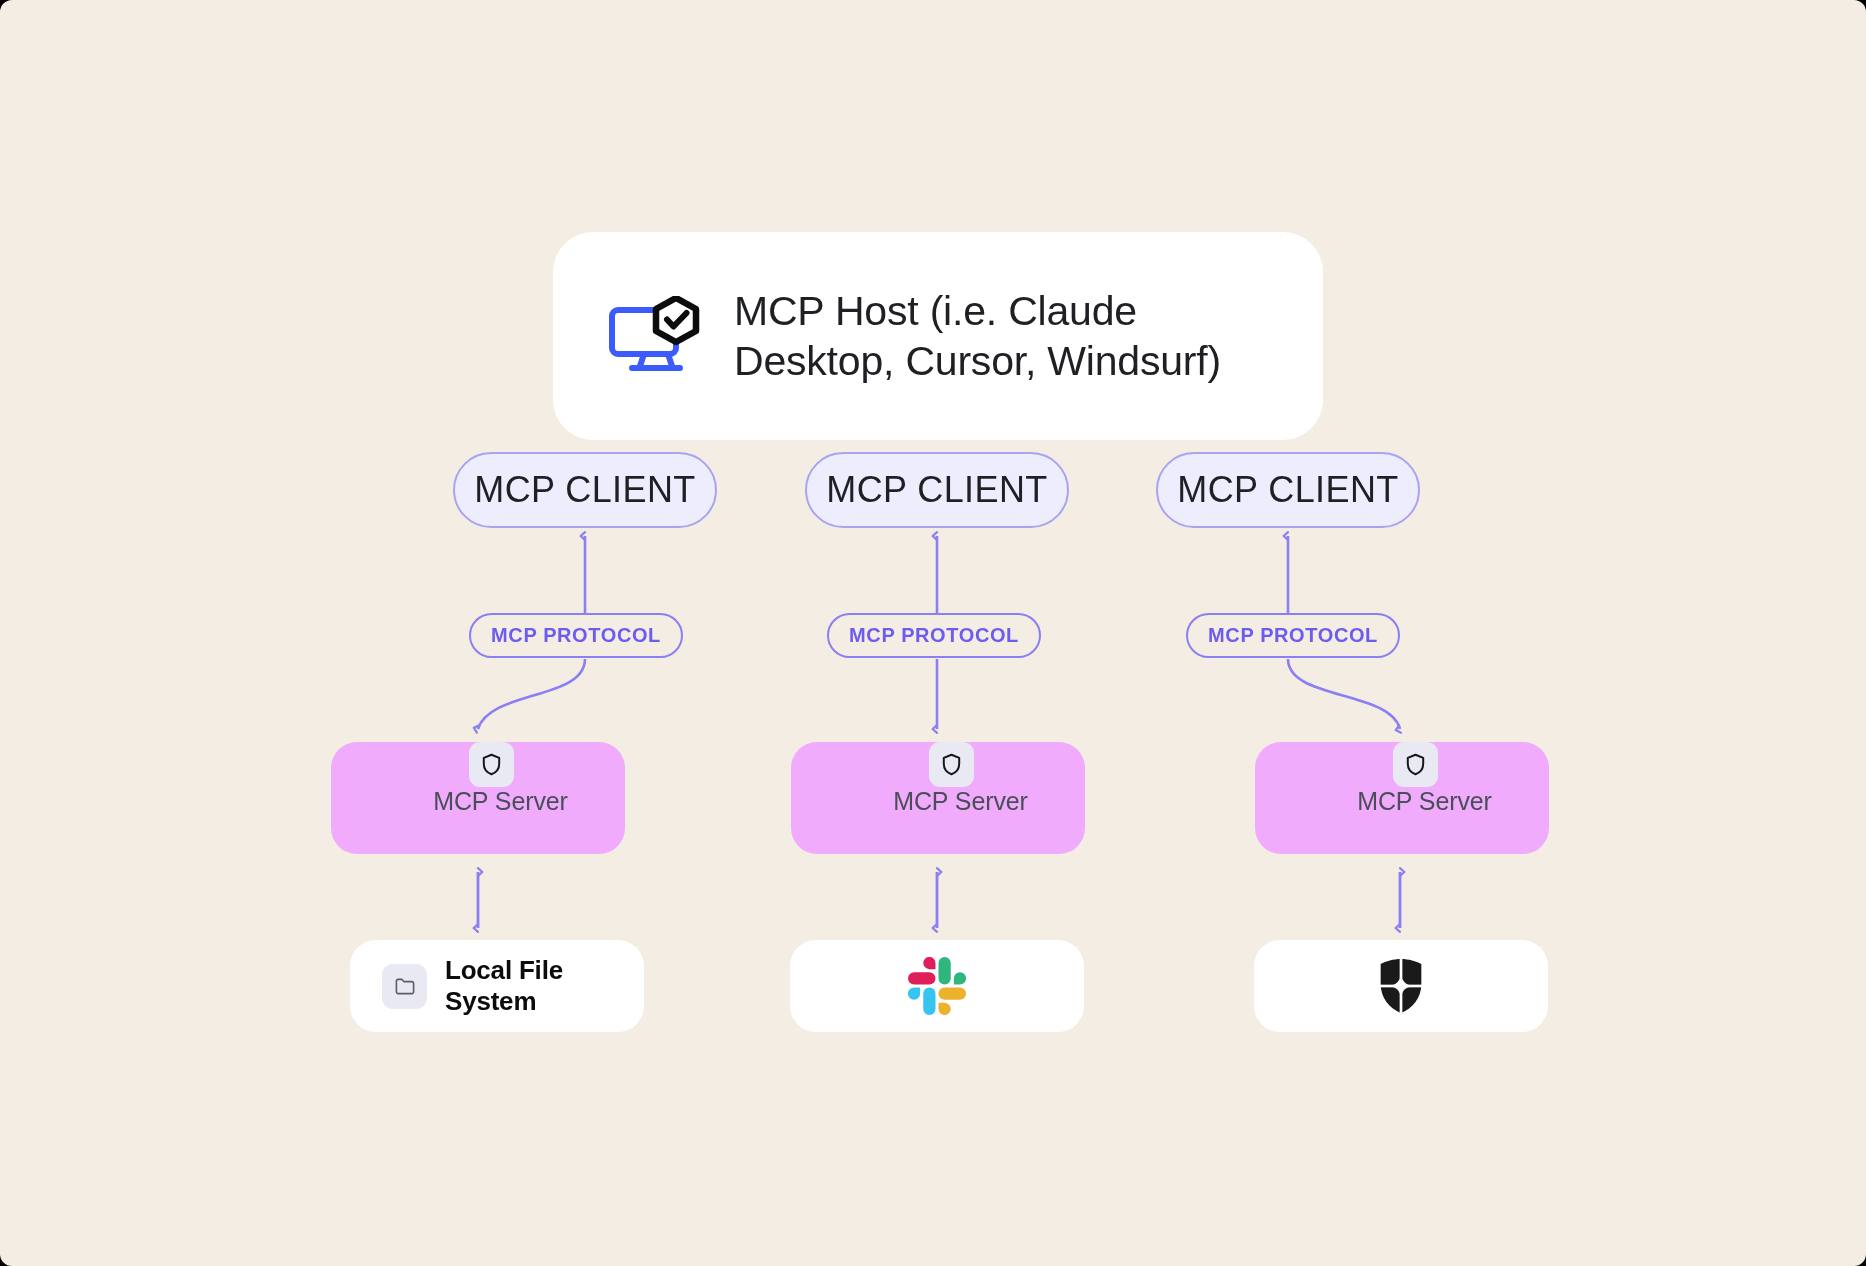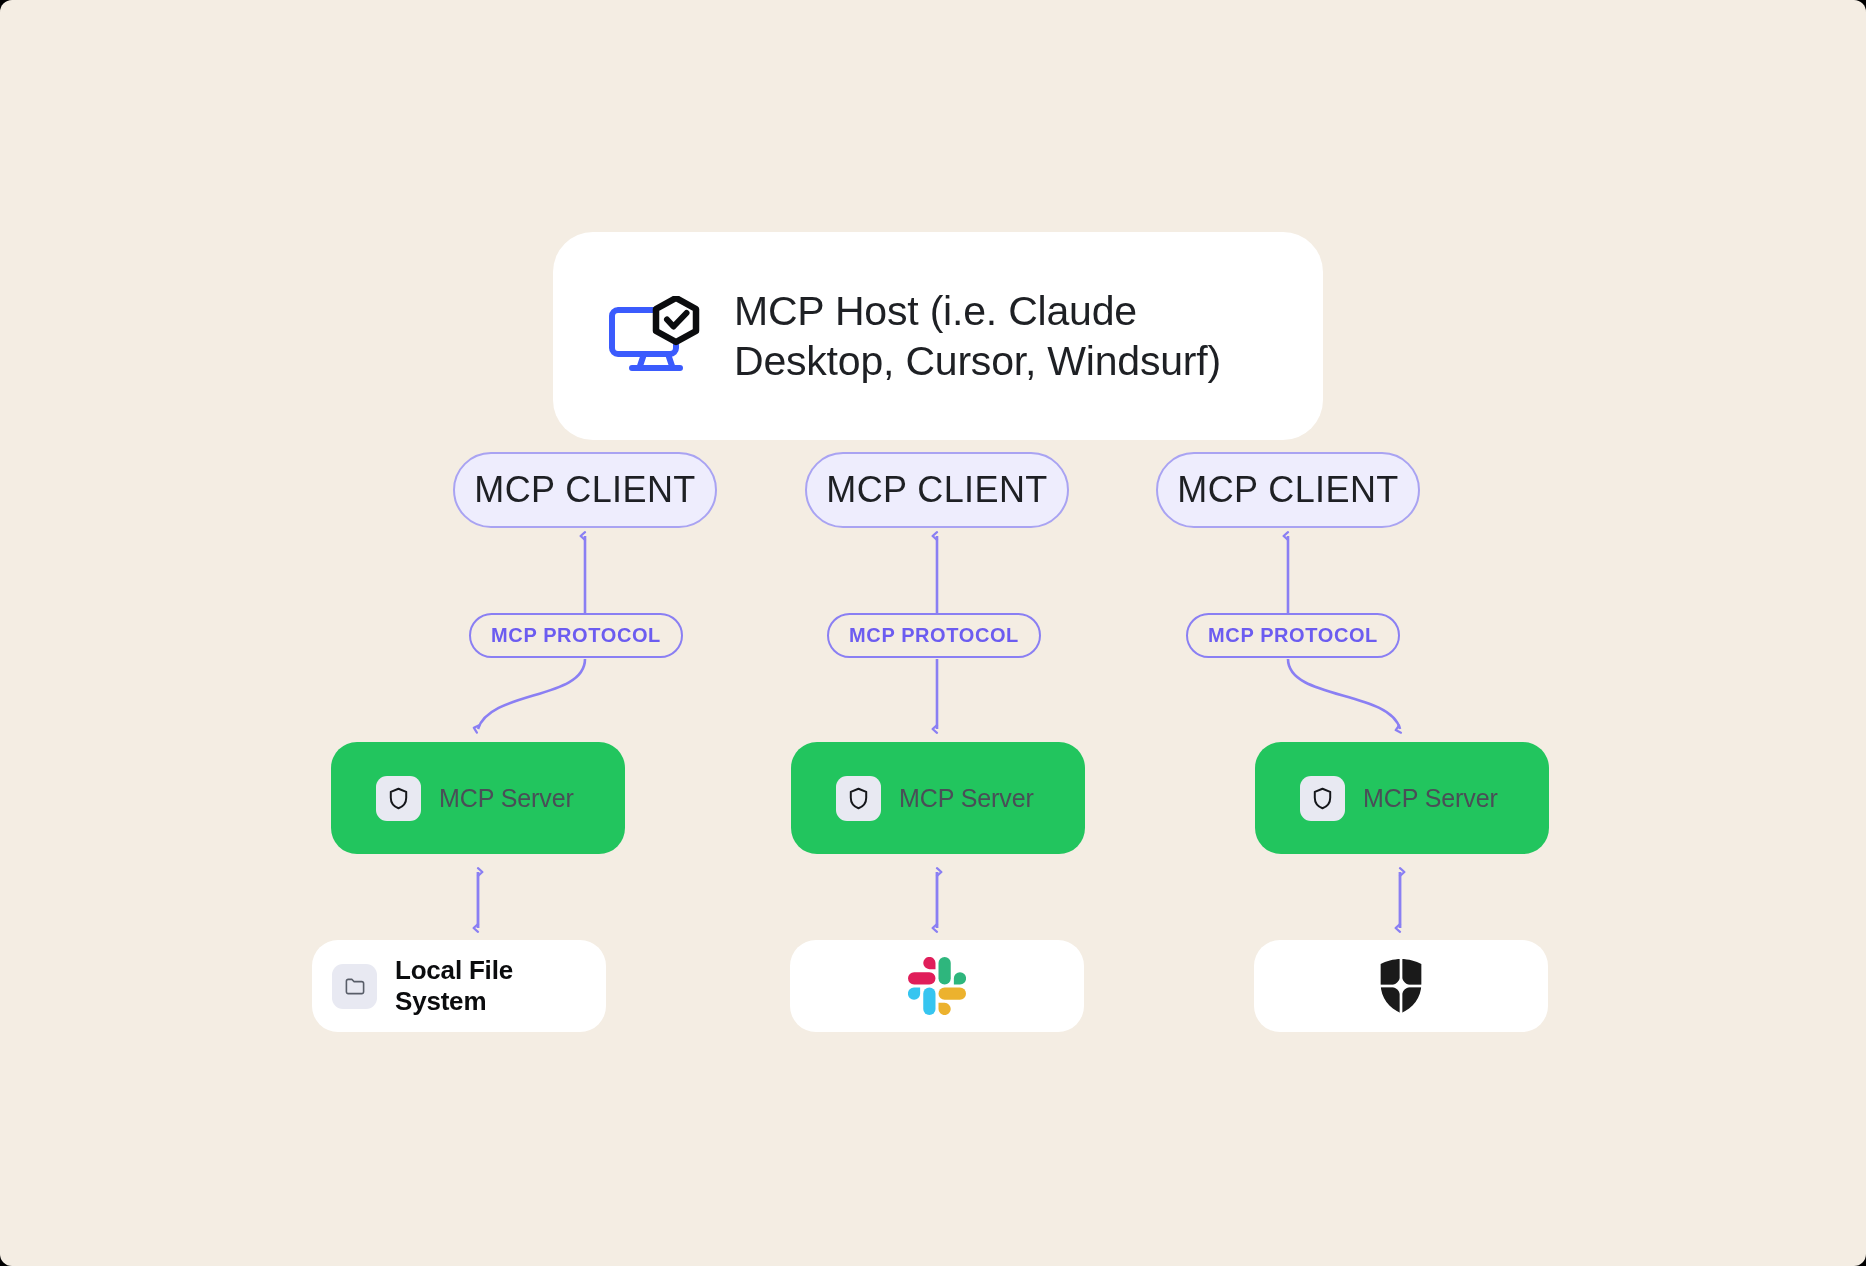--- a/index.html
+++ b/index.html
@@ -110,27 +110,28 @@
   .proto-1 { left: 469px; }
   .proto-2 { left: 827px; }
   .proto-3 { left: 1186px; }
 
   
   .server-card {
     position: absolute;
     top: 742px;
     width: 294px;
     height: 112px;
-    background: #22c55e;
+    background: #f0abfc;
     border-radius: 26px;
     display: flex;
     align-items: center;
     padding-left: 45px;
     box-sizing: border-box;
     z-index: 3;
+    flex-direction: column;
   }
   .server-1 { left: 331px; }
   .server-2 { left: 791px; }
   .server-3 { left: 1255px; }
 
   .icon-chip {
     width: 45px;
     height: 45px;
     border-radius: 11px;
     background: #E8E9F2;
@@ -152,21 +153,21 @@
     top: 940px;
     width: 294px;
     height: 92px;
     background: #FFFFFF;
     border-radius: 26px;
     display: flex;
     align-items: center;
     box-sizing: border-box;
     z-index: 3;
   }
-  .res-1 { left: 312px; padding-left: 20px; }
+  .res-1 { left: 350px; padding-left: 32px; }
   .res-2 { left: 790px; justify-content: center; }
   .res-3 { left: 1254px; justify-content: center; }
 
   .res-label {
     font-size: 26px;
     color: #0B0C0E;
     font-weight: 600;
     letter-spacing: -0.2px;
   }
   .logo-slot {

